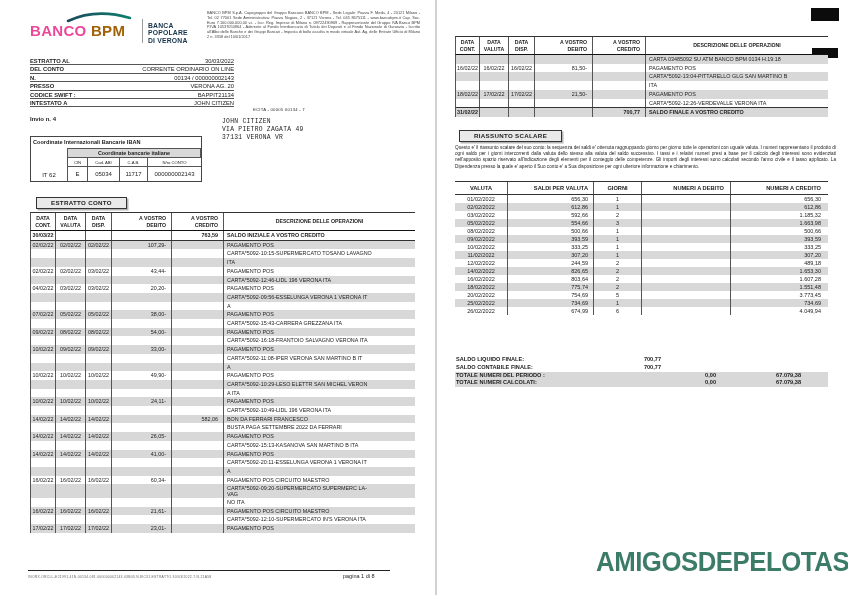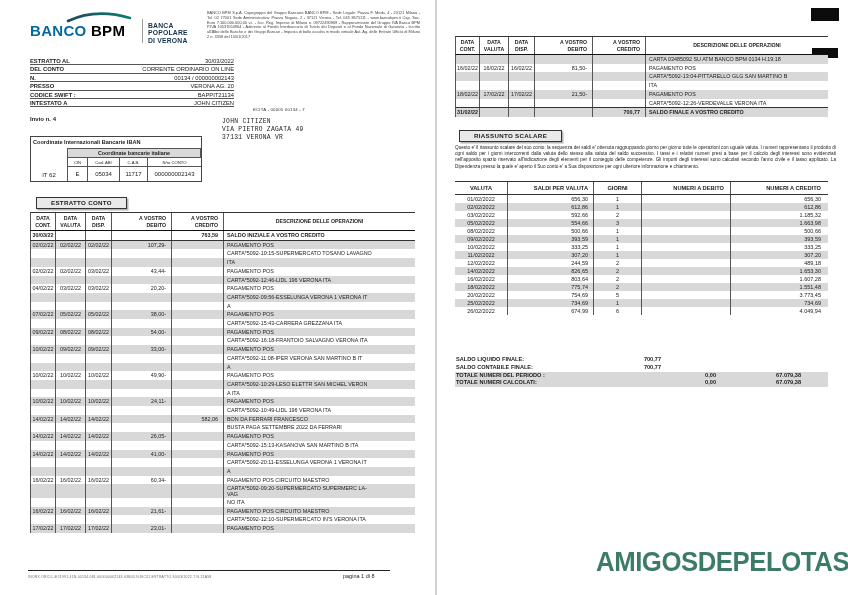--- a/index.html
+++ b/index.html
@@ -6,21 +6,21 @@
   body { background:#e8e8e8; font-family:"Liberation Sans", sans-serif; }
   .canvas { position:relative; width:848px; height:595px; background:#ffffff; color:#1c1c1c; overflow:hidden; margin:0 auto; }
 
   
   .page-divider { position:absolute; left:435px; top:0; width:2px; height:595px; background:#d2d2d2; }
 
   
   .logo { position:absolute; left:30px; top:13px; width:180px; height:36px; }
   .swoosh { position:absolute; left:36px; top:-2px; }
   .logo-words { position:absolute; left:0; top:9px; font-size:15px; font-weight:bold; letter-spacing:0.3px; white-space:nowrap; }
-  .lw1 { color:#0369a1; } .lw2 { color:#000000; }
+  .lw1 { color:#ec4899; } .lw2 { color:#a16207; }
   .logo-sep { position:absolute; left:112px; top:6px; width:1px; height:24px; background:#9a9a9a; }
   .brand { position:absolute; left:118px; top:9px; font-size:6.8px; font-weight:800; color:#14324a; line-height:1.1; letter-spacing:0.2px; }
 
   
   .legal { position:absolute; left:207px; top:11px; width:213px; font-size:3.9px; line-height:1.22; color:#444; text-align:justify; }
 
   
   .redact1 { position:absolute; left:811px; top:8px; width:28px; height:13px; background:#0c0c0c; }
   .redact2 { position:absolute; left:812px; top:48px; width:26px; height:10px; background:#0c0c0c; }
 

